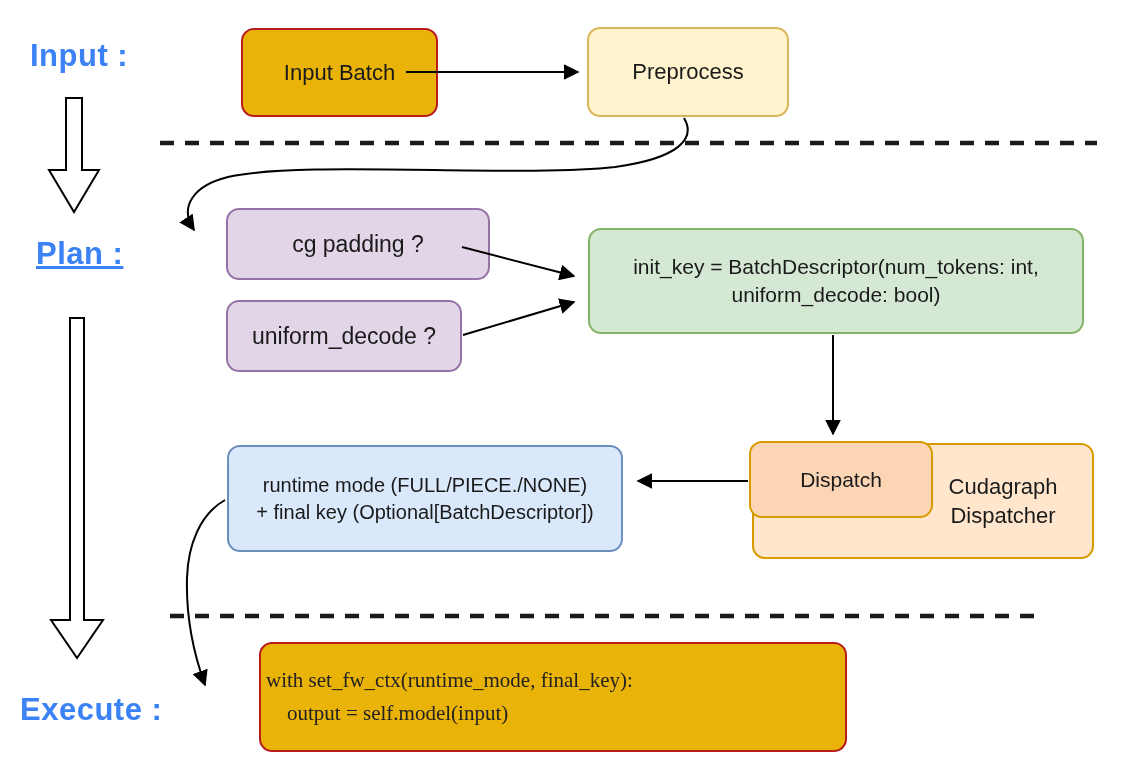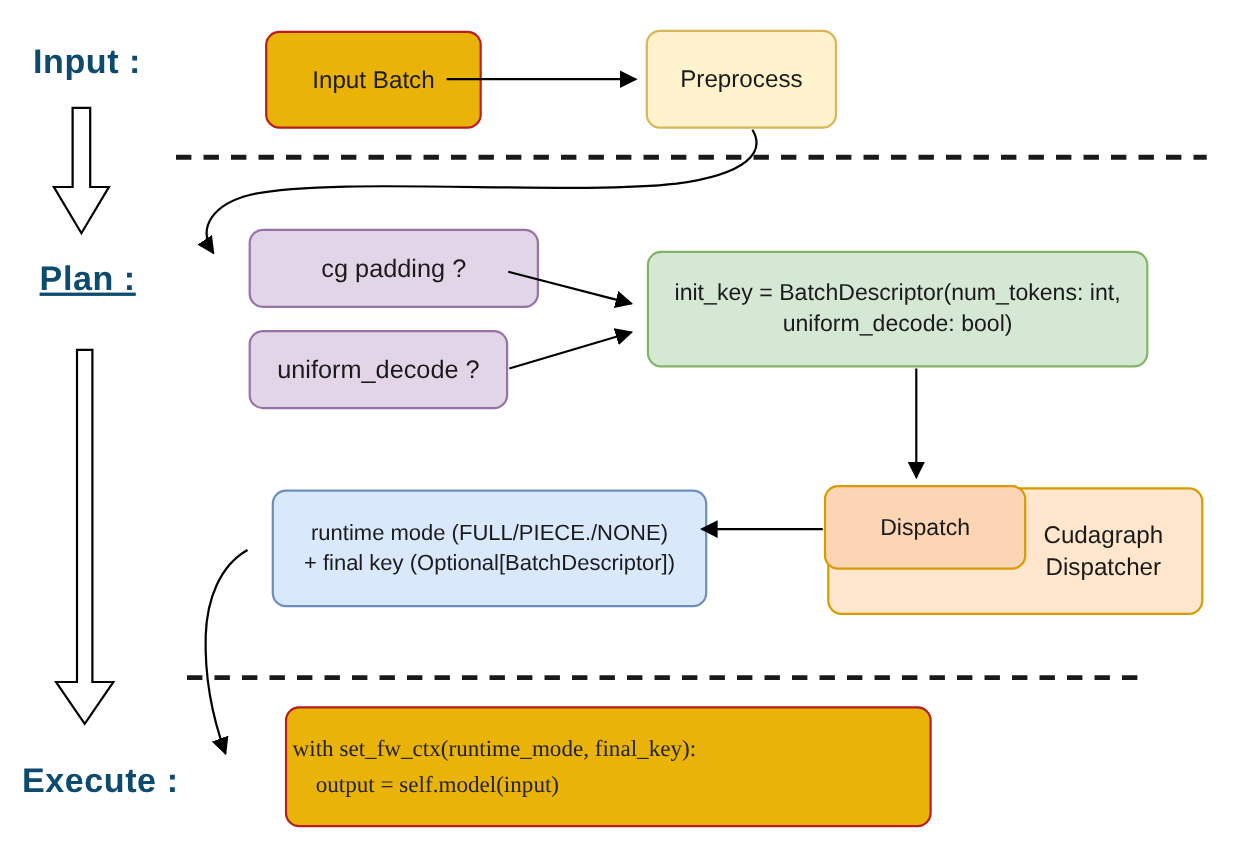--- a/index.html
+++ b/index.html
@@ -7,21 +7,21 @@
     position:relative;
     width:1142px;height:770px;
     background:#ffffff;
     font-family:"Liberation Sans", sans-serif;
     overflow:hidden;
   }
   .stage-label{
     position:absolute;
     font-weight:bold;
     font-size:31px;
-    color:#0c4a6e;
+    color:#3b82f6;
     letter-spacing:0.5px;
     white-space:nowrap;
   }
   .node{
     position:absolute;
     box-sizing:border-box;
     border-radius:13px;
     display:flex;
     flex-direction:column;
     align-items:center;
@@ -32,27 +32,27 @@
   }
   .node-red   {background:#eab308;border:2px solid #b91c1c;margin-left:32px;}
   .node-yellow{background:#fff2cc;border:2px solid #d6b656;}
   .node-purple{background:#e1d5e7;border:2px solid #9673a6;}
   .node-green {background:#d5e8d4;border:2px solid #82b366;}
   .node-orange{background:#ffe6cc;border:2px solid #d79b00;}
   .node-peach {background:#fcd5b5;border:2px solid #d79b00;text-align:right;}
   .node-blue  {background:#dae8fc;border:2px solid #6c8ebf;}
 
   #input-batch   {left:209px;top:28px; width:197px;height:89px; font-size:22px;}
-  #preprocess    {left:587px;top:27px; width:174px;height:90px; font-size:22px;}
+  #preprocess    {left:587px;top:27px; width:202px;height:90px; font-size:22px;}
   #cg-padding    {left:226px;top:208px;width:264px;height:72px; font-size:23px;}
   #uniform-decode{left:226px;top:300px;width:236px;height:72px; font-size:23px;align-items:center;}
-  #init-key      {left:588px;top:228px;width:456px;height:106px;font-size:21px;}
+  #init-key      {left:588px;top:228px;width:496px;height:106px;font-size:21px;}
   #dispatcher    {left:752px;top:443px;width:342px;height:116px;font-size:22px;}
   #dispatch      {left:749px;top:441px;width:184px;height:77px; font-size:21px;z-index:2;}
-  #runtime-key   {left:227px;top:445px;width:396px;height:107px;font-size:20px;margin-left:20px;}
+  #runtime-key   {left:227px;top:445px;width:396px;height:107px;font-size:20px;}
   #exec-code     {left:227px;top:642px;width:588px;height:110px;
                   font-family:Liberation Serif, serif;
                   font-size:21px;line-height:1.55;
                   align-items:flex-start;justify-content:center;
                   padding-left:5px;text-align:left;color:#222222;}
   #exec-code .code-line{white-space:pre;}
   #dispatcher .side-text{
     position:absolute;right:8px;top:0;bottom:0;width:162px;
     display:flex;flex-direction:column;align-items:center;justify-content:center;
   }

